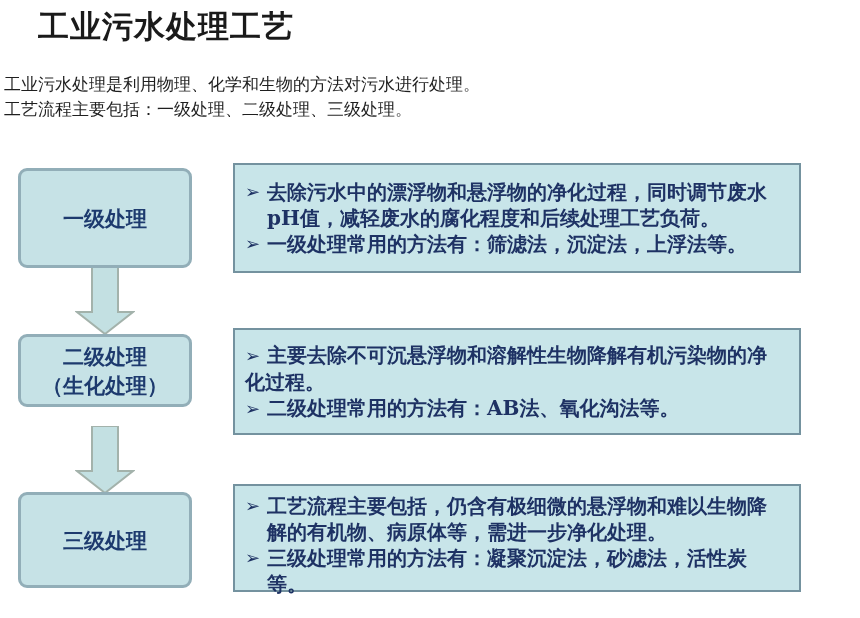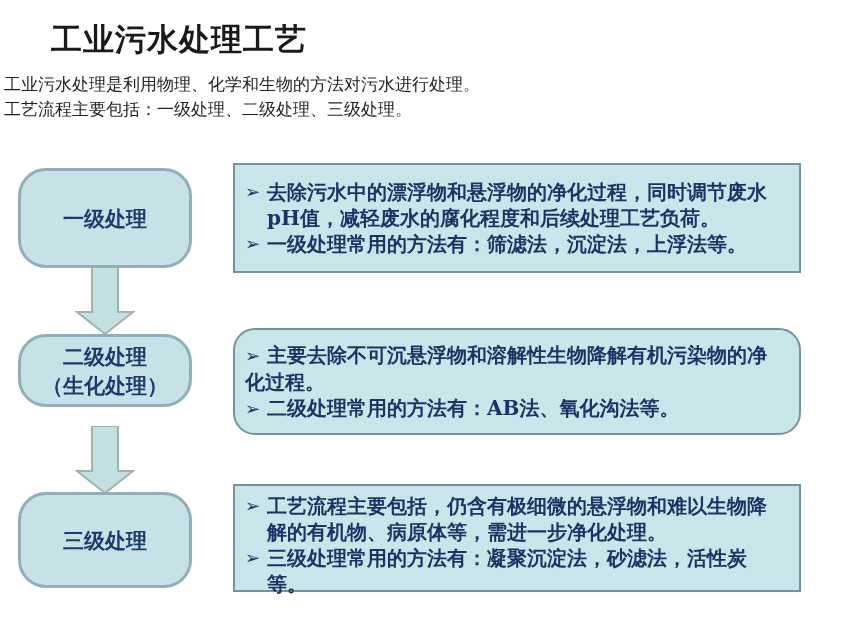--- a/index.html
+++ b/index.html
@@ -1,35 +1,35 @@
 <!DOCTYPE html>
 <html style="--title_color: #1a1a1a; --intro_color: #1f1f1f; --box_fill: #c6e2e6; --box_border: #92aeb8; --detail_fill: #c8e5e9; --detail_border: #74929f; --arrow_fill: #c3e0e2; --arrow_border: #a3b2ab; --stage_text: #1d3a6e; --text_dark: #1e3264;"><head>
 <meta charset="utf-8">
 <style>
   html,body { margin:0; padding:0; background:#ffffff; }
   .slide {
     position:relative; width:860px; height:618px; background:#ffffff;
     font-family:"Liberation Sans","DejaVu Sans",sans-serif; overflow:hidden;
   }
   .page-title {
-    position:absolute; left:38px; top:6px; margin:13px;
+    position:absolute; left:38px; top:6px; margin:0;
     font-size:31px; font-weight:bold; letter-spacing:1px;
     color:var(--title_color,#1a1a1a);
     font-family:"Liberation Sans","DejaVu Sans",sans-serif;
   }
   .intro {
     position:absolute; left:4px; top:72px;
     font-size:17px; line-height:25px; color:var(--intro_color,#1f1f1f);
   }
   
   .stage-box {
     position:absolute; left:18px; width:174px; box-sizing:border-box;
     background:var(--box_fill,#c6e2e6);
     border:3px solid var(--box_border,#92aeb8);
-    border-radius:28px;
+    border-radius:9px;
     display:flex; flex-direction:column; justify-content:center; align-items:center;
     color:var(--stage_text,#1d3a6e);
     font-family:"DejaVu Serif","Liberation Serif",serif;
     font-weight:bold; font-size:21px; line-height:29px; text-align:center;
     z-index:2;
   }
   .row1 { top:168px; height:100px; }
   .row2 { top:334px; height:73px;  }
   .row3 { top:492px; height:96px;  }
   
@@ -40,21 +40,21 @@
   .detail-box {
     position:absolute; left:233px; width:568px; box-sizing:border-box;
     background:var(--detail_fill,#c8e5e9);
     border:2px solid var(--detail_border,#74929f);
     padding:12px 12px 4px 10px;
     color:var(--text_dark,#1e3264);
     font-family:"DejaVu Serif","Liberation Serif",serif;
     font-weight:600; font-size:20px; line-height:26px;
   }
   .detail1 { top:163px; height:110px; padding-top:14px; }
-  .detail2 { top:328px; height:107px; padding-top:12px;border-radius:22px; }
+  .detail2 { top:328px; height:107px; padding-top:12px; }
   .detail3 { top:484px; height:108px; padding-top:7px; }
   .point { display:flex; gap:7px; }
   .point .bullet {
     flex:0 0 auto;
     font-family:"DejaVu Sans","Liberation Sans",sans-serif;
     font-size:18px;
   }
   
   .detail-box.tight .point { display:block; }
   .detail-box.tight .bullet { margin-right:0; }

